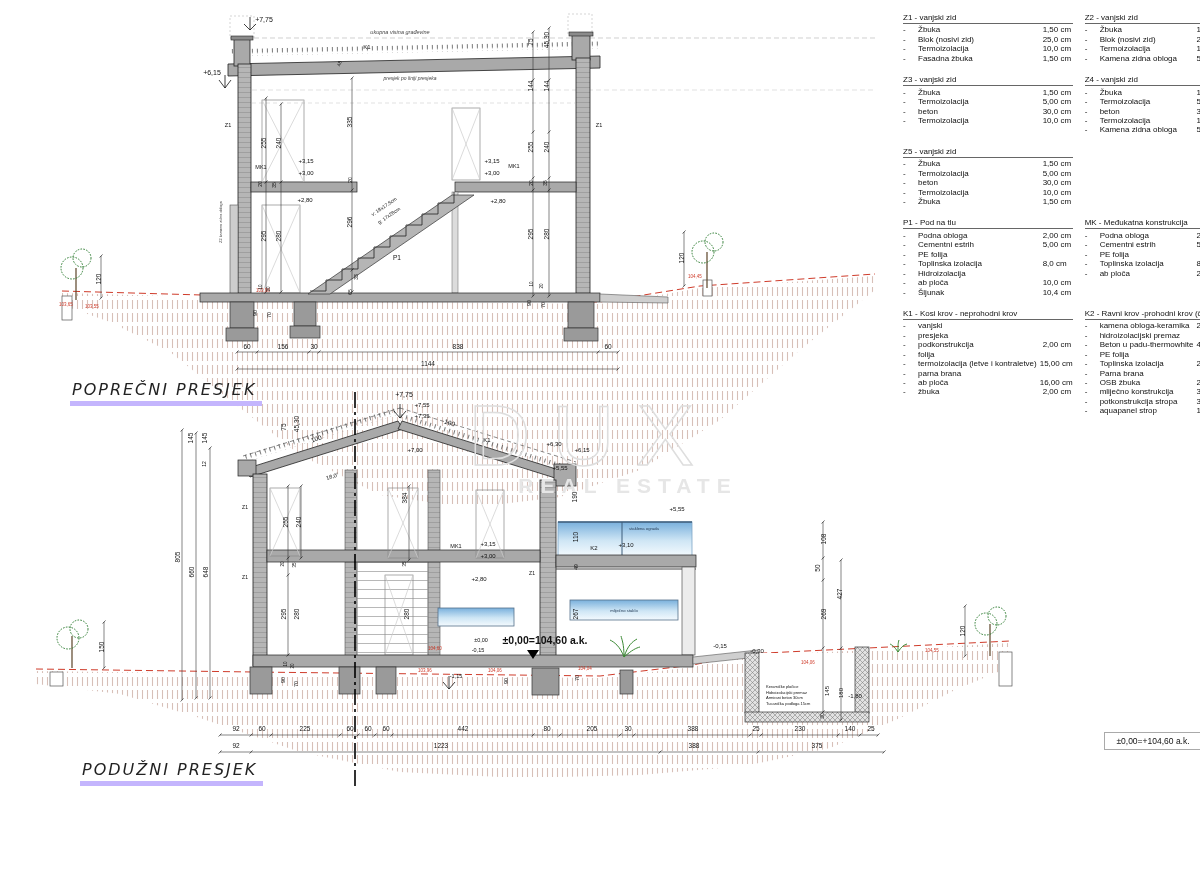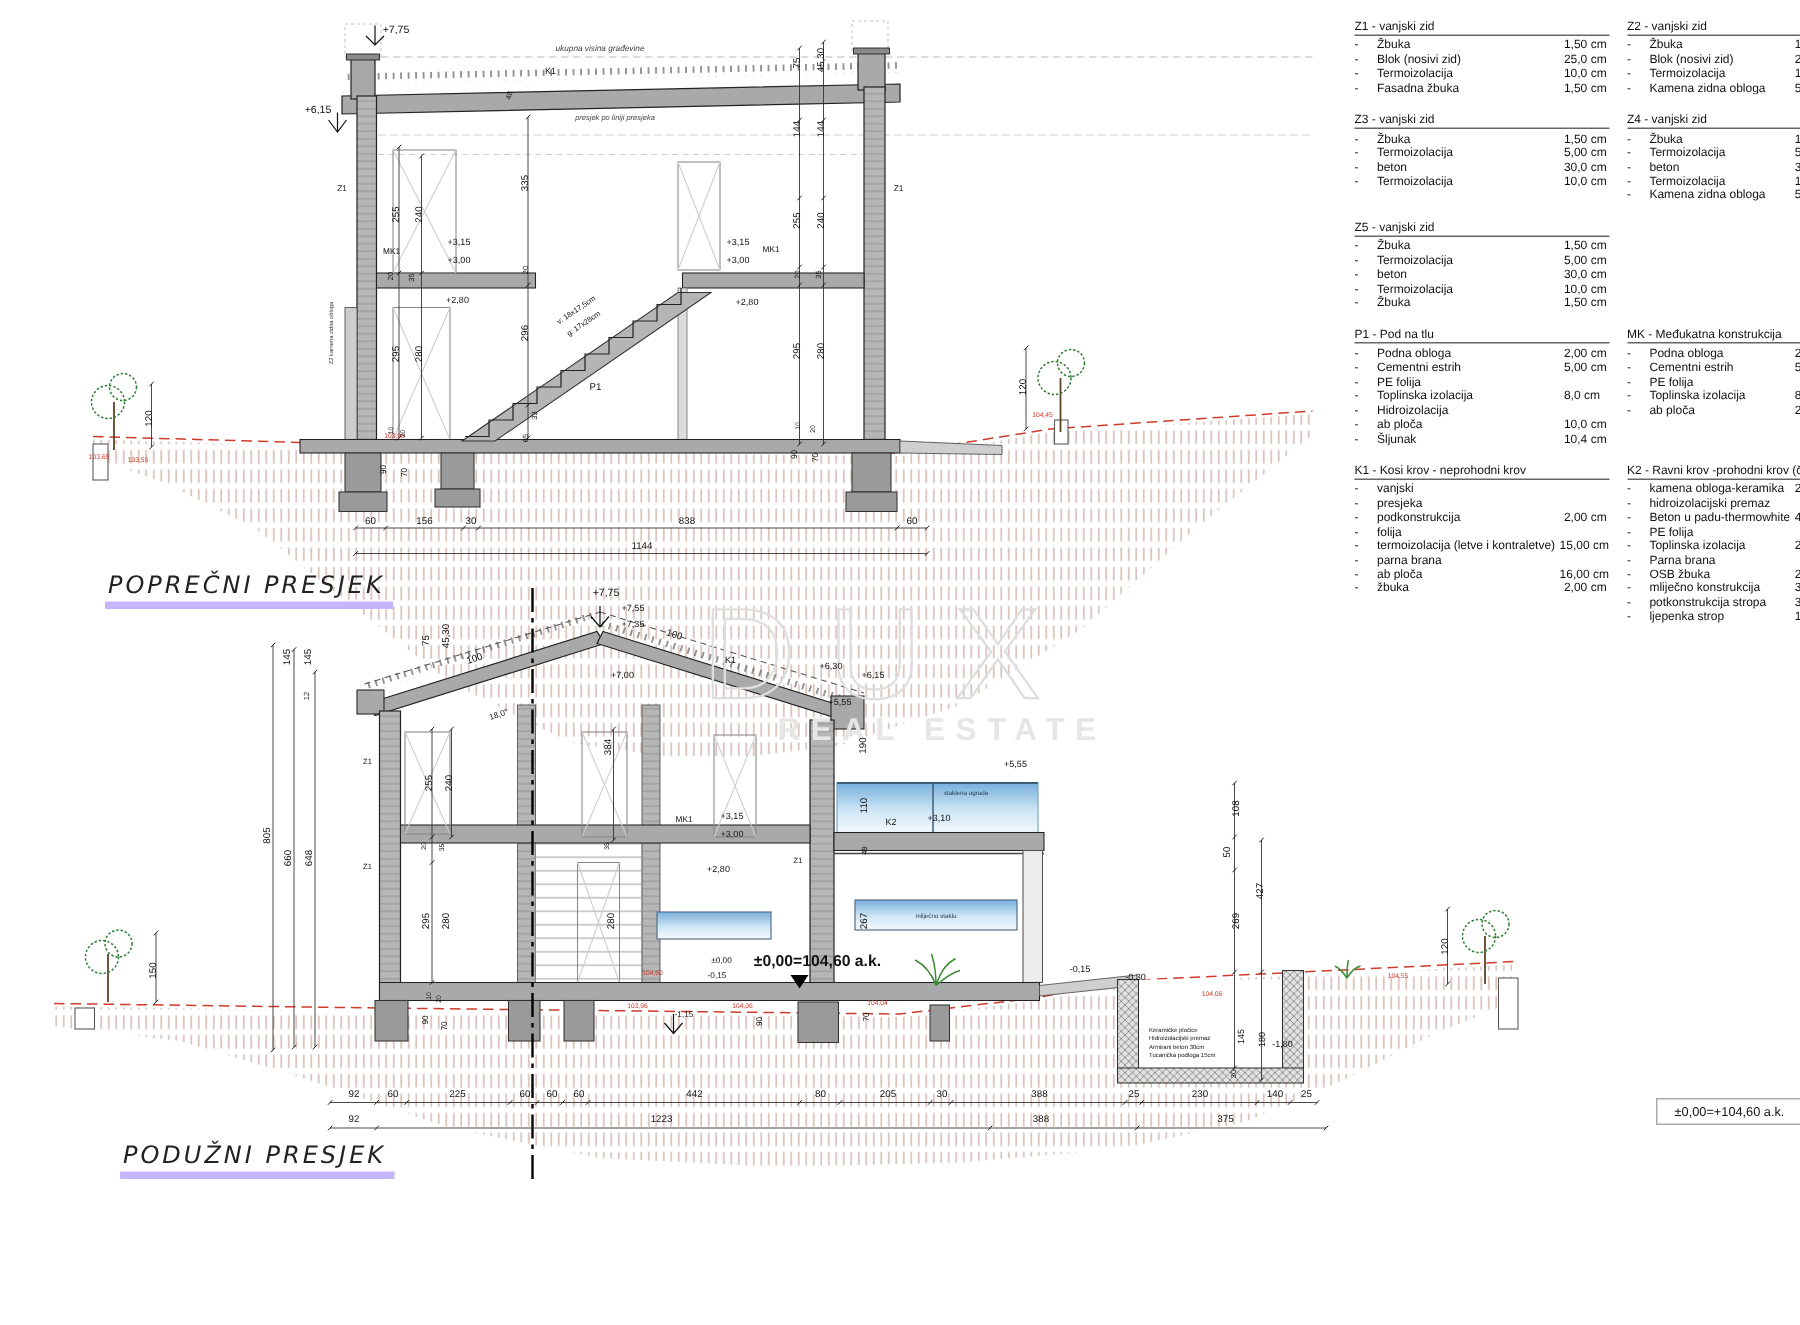--- a/index.html
+++ b/index.html
@@ -692,19 +692,19 @@
           <span class="nm">mliječno konstrukcija</span>
           <span class="val">30,0cm</span>
         </div>
         <div class="leg-row">
           <span class="dash">-</span>
           <span class="nm">potkonstrukcija stropa</span>
           <span class="val">3,0 cm</span>
         </div>
         <div class="leg-row">
           <span class="dash">-</span>
-          <span class="nm">ljepenka strop</span>
+          <span class="nm">aquapanel strop</span>
           <span class="val">1,25cm</span>
         </div>
       </div>
     </div>
 
 </div>
 
 </body></html>

